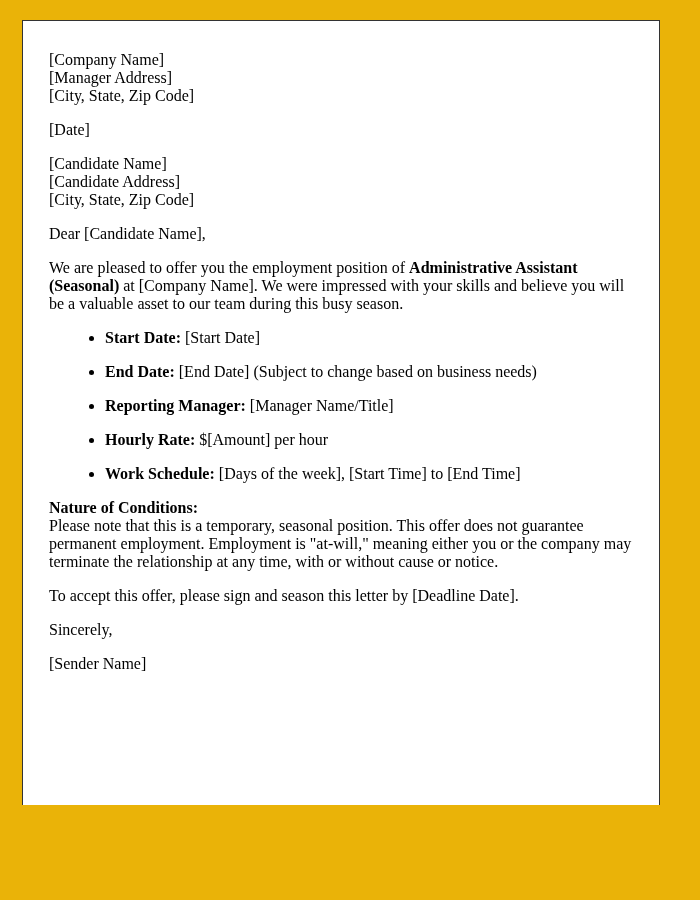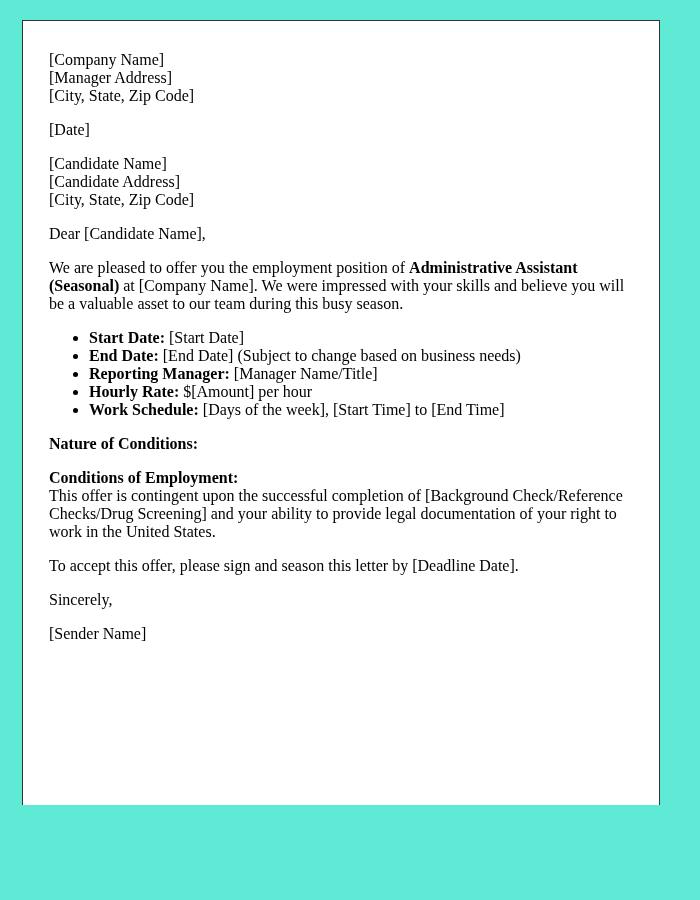--- a/index.html
+++ b/index.html
@@ -8,21 +8,21 @@
       background: #ffffff;
       width: 700px;
       height: 900px;
       font-family: "Liberation Serif", "DejaVu Serif", serif;
       color: #000000;
     }
     .page {
       position: relative;
       width: 700px;
       height: 900px;
-      background: #5eead4;
+      background: #eab308;
       overflow: hidden;
     }
     .letter-frame {
       box-sizing: border-box;
       position: absolute;
       left: 22px;
       top: 20px;
       width: 638px;
       height: 785px;
       border: 1px solid #333333;
@@ -34,21 +34,21 @@
       overflow: hidden;
     }
     .letter-frame p {
       margin: 16px 0;
     }
     .letter-frame ul {
       margin: 16px 0;
       padding-left: 40px;
     }
     .letter-frame li {
-      margin: 0;
+      margin: 16px;
       font-family: Liberation Serif, serif;
     }
     b { font-weight: bold; }
   </style>
 </head>
 <body>
 
 <div class="page">
   <div class="letter-frame">
 
@@ -76,27 +76,24 @@
     <ul>
       <li><b>Start Date:</b><span> [Start Date]</span></li>
       <li><b>End Date:</b><span> [End Date] (Subject to change based on business needs)</span></li>
       <li><b>Reporting Manager:</b><span> [Manager Name/Title]</span></li>
       <li><b>Hourly Rate:</b><span> $[Amount] per hour</span></li>
       <li><b>Work Schedule:</b><span> [Days of the week], [Start Time] to [End Time]</span></li>
     </ul>
 
     <p>
       <b>Nature of Conditions:</b><br>
+      <span>Please note that this is a temporary, seasonal position. This offer does not guarantee permanent employment. Employment is "at-will," meaning either you or the company may terminate the relationship at any time, with or without cause or notice.</span>
     </p>
 
 
-    <p>
-      <b>Conditions of Employment:</b><br>
-      <span>This offer is contingent upon the successful completion of [Background Check/Reference Checks/Drug Screening] and your ability to provide legal documentation of your right to work in the United States.</span>
-    </p>
 
     <p>To accept this offer, please sign and season this letter by [Deadline Date].</p>
 
     <p>Sincerely,</p>
 
     <p>[Sender Name]</p>
 
   </div>
 </div>
 

